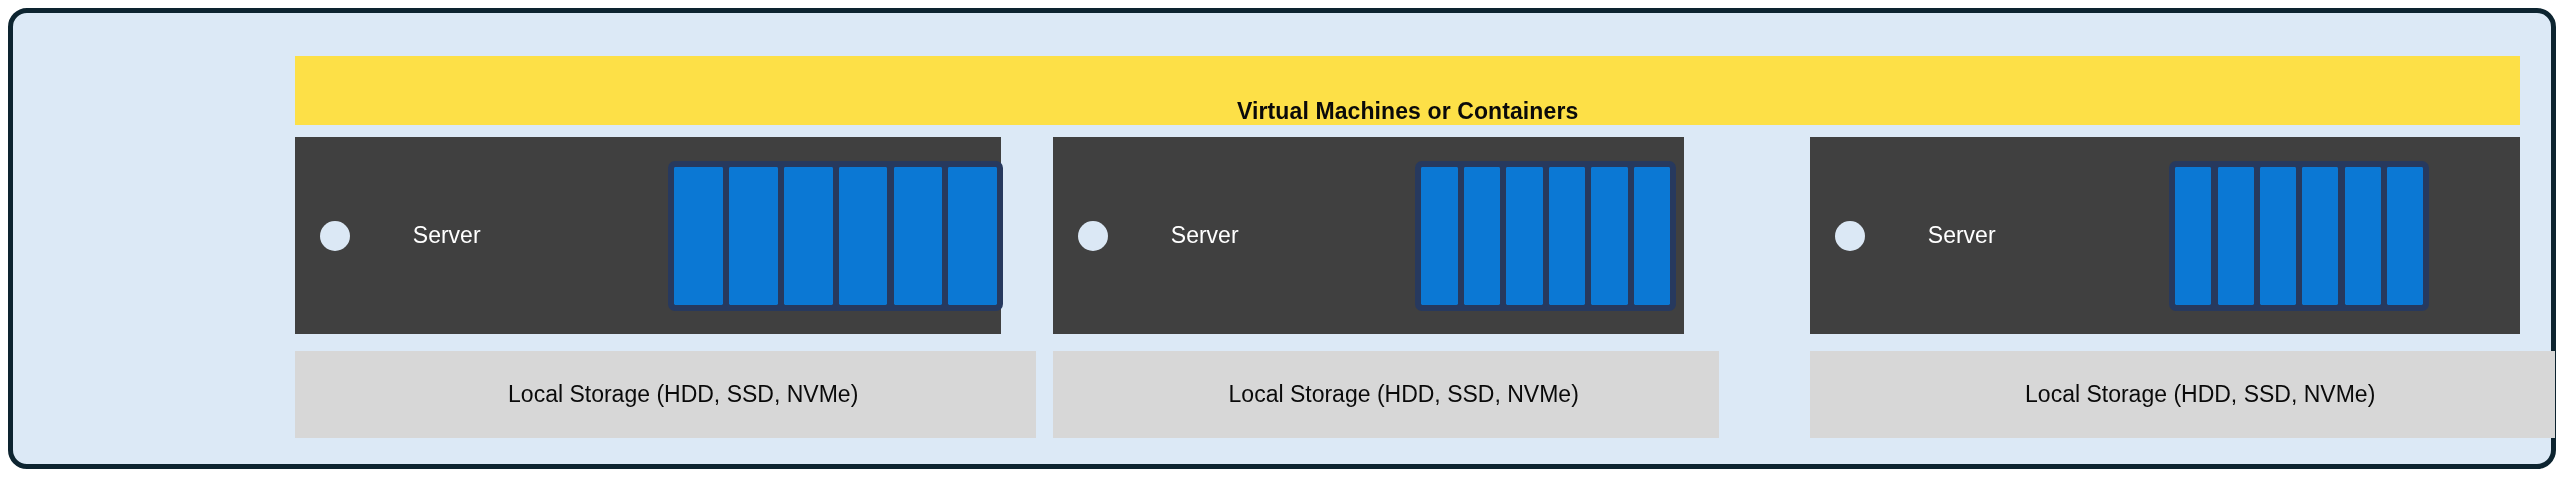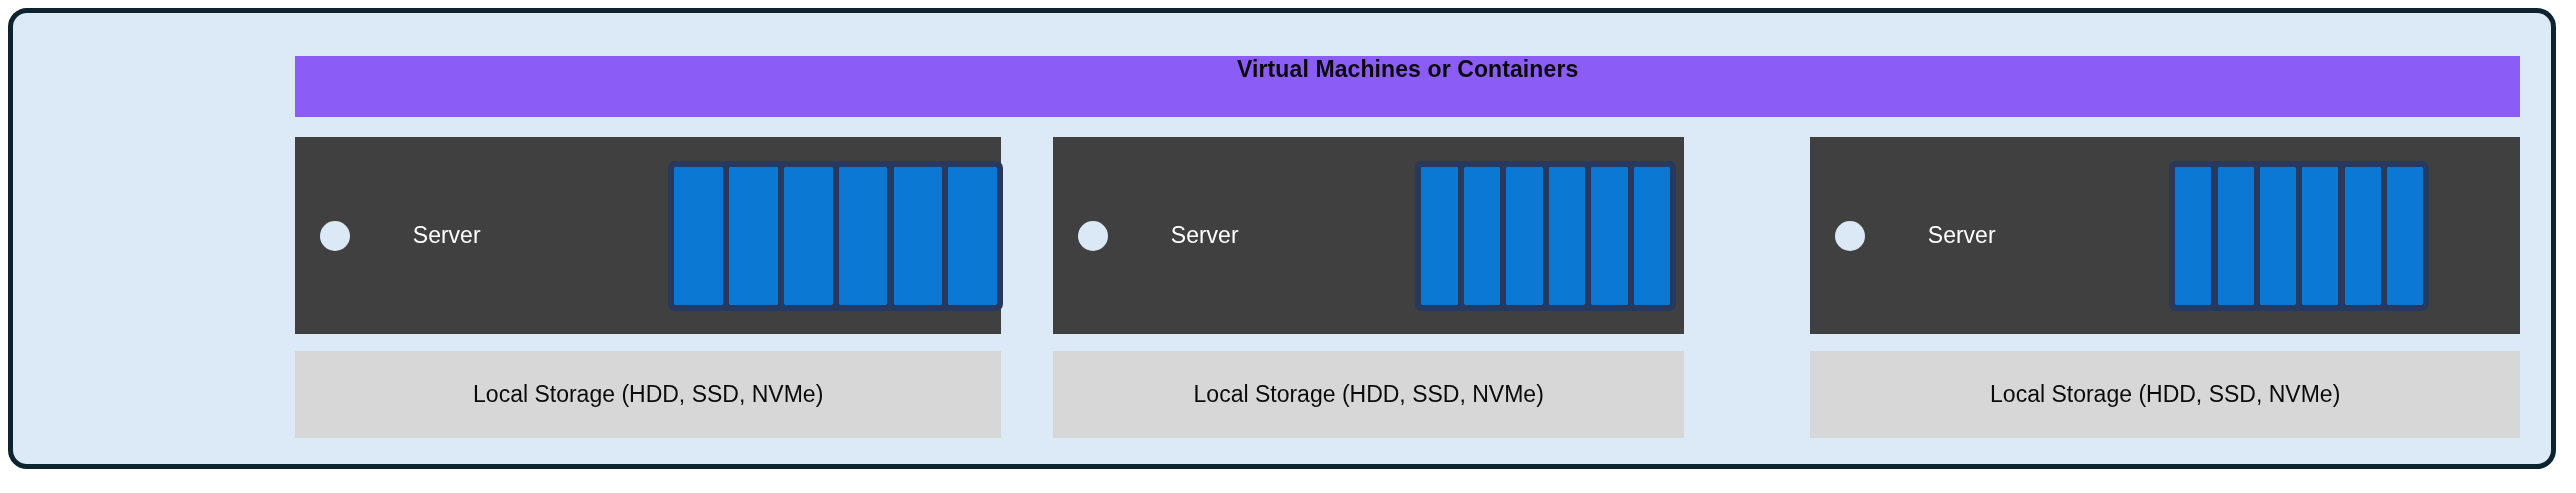--- a/index.html
+++ b/index.html
@@ -29,24 +29,24 @@
     font-size:23px;
     line-height:1.32;
     color:#111111;
     white-space:pre-line;
   }
 
   
   #vm-band{
     position:absolute;
     left:282px; top:43px;
-    width:2225px; height:61px;
-    background:#8b5cf6;
+    width:2225px; height:69px;
+    background:#fde047;
     display:flex;
-    align-items:flex-start;
+    align-items:flex-end;
     justify-content:center;
   }
   #vm-band-label{
     font-size:23px;
     font-weight:bold;
     color:#0a0a0a;
     letter-spacing:0.1px;
   }
 
   
@@ -99,20 +99,21 @@
 
   
   .storage-strip{
     position:absolute;
     top:338px;
     height:87px;
     background:#d7d7d7;
     display:flex;
     align-items:center;
     justify-content:center;
+    padding-left:35px;
   }
   .storage-label{
     font-size:23px;
     color:#0a0a0a;
   }
 </style>
 </head>
 <body>
 
 <div id="cluster-frame">

